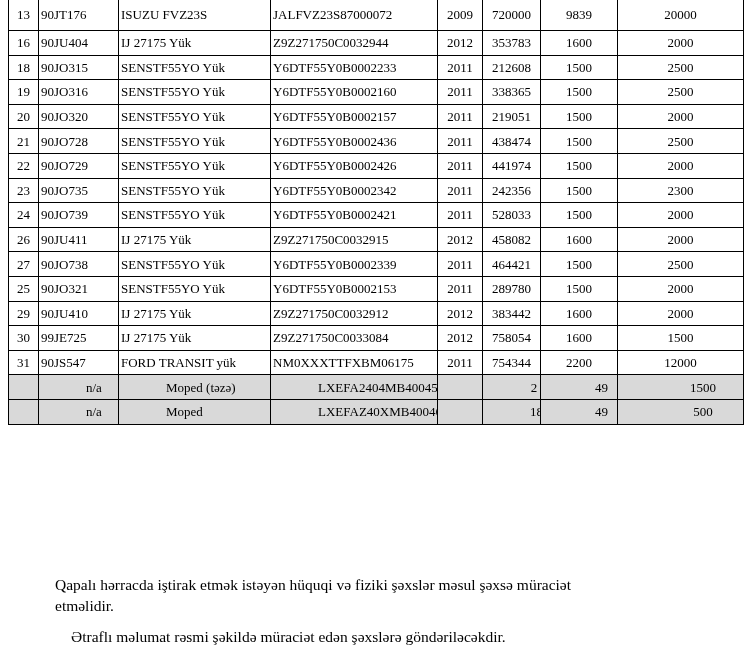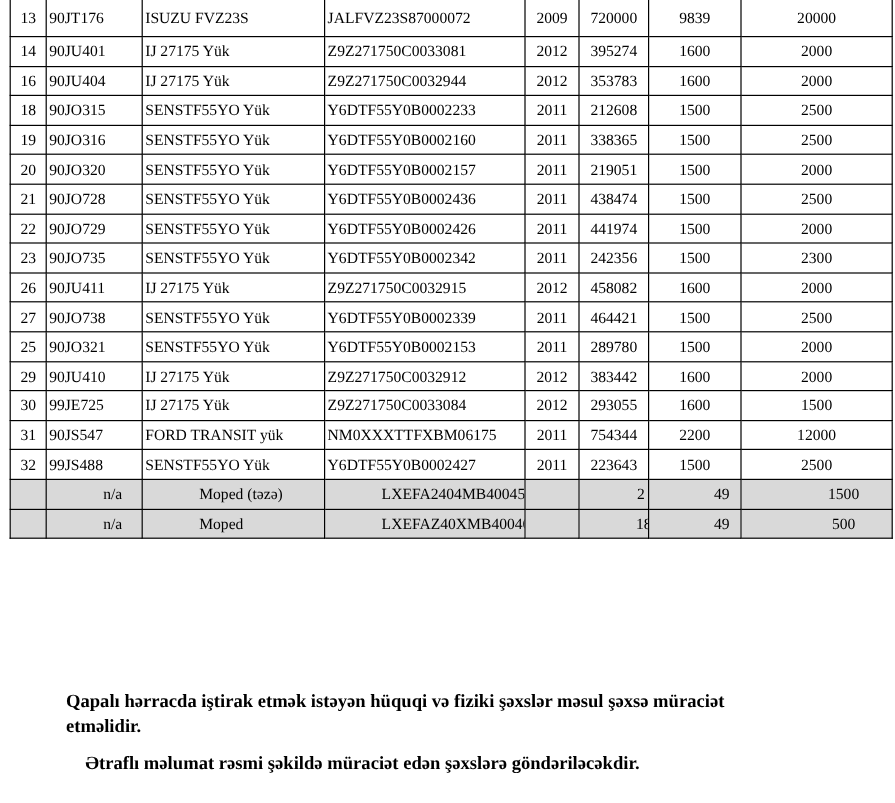--- a/index.html
+++ b/index.html
@@ -41,21 +41,21 @@
   td.col-year    { text-align: center; }
   td.col-mileage { text-align: center; }
   td.col-engine_cc { text-align: center; }
   td.col-price   { text-align: center; }
   tr.hl td { background: #d9d9d9; padding-left: 47px; }
 
   .footer-note {
     position: absolute;
     left: 55px;
     width: 650px;
-    font-weight: bold;
+    font-weight: normal;
     font-size: 15.5px;
     line-height: 21px;
   }
   .footer-note .ln { display: block; }
   #para1 { top: 574px; }
   #para2 { top: 626px; margin-left: 16px; }
 </style>
 </head>
 <body>
 
@@ -76,30 +76,20 @@
           <td class="col-no">13</td>
           <td class="col-plate">90JT176</td>
           <td class="col-model">ISUZU FVZ23S</td>
           <td class="col-vin">JALFVZ23S87000072</td>
           <td class="col-year">2009</td>
           <td class="col-mileage">720000</td>
           <td class="col-engine_cc">9839</td>
           <td class="col-price">20000</td>
         </tr>
         <tr>
-          <td class="col-no">14</td>
-          <td class="col-plate">90JU401</td>
-          <td class="col-model">IJ 27175 Yük</td>
-          <td class="col-vin">Z9Z271750C0033081</td>
-          <td class="col-year">2012</td>
-          <td class="col-mileage">395274</td>
-          <td class="col-engine_cc">1600</td>
-          <td class="col-price">2000</td>
-        </tr>
-        <tr>
           <td class="col-no">16</td>
           <td class="col-plate">90JU404</td>
           <td class="col-model">IJ 27175 Yük</td>
           <td class="col-vin">Z9Z271750C0032944</td>
           <td class="col-year">2012</td>
           <td class="col-mileage">353783</td>
           <td class="col-engine_cc">1600</td>
           <td class="col-price">2000</td>
         </tr>
         <tr>
@@ -156,20 +146,30 @@
           <td class="col-no">23</td>
           <td class="col-plate">90JO735</td>
           <td class="col-model">SENSTF55YO Yük</td>
           <td class="col-vin">Y6DTF55Y0B0002342</td>
           <td class="col-year">2011</td>
           <td class="col-mileage">242356</td>
           <td class="col-engine_cc">1500</td>
           <td class="col-price">2300</td>
         </tr>
         <tr>
+          <td class="col-no">24</td>
+          <td class="col-plate">90JO739</td>
+          <td class="col-model">SENSTF55YO Yük</td>
+          <td class="col-vin">Y6DTF55Y0B0002421</td>
+          <td class="col-year">2011</td>
+          <td class="col-mileage">528033</td>
+          <td class="col-engine_cc">1500</td>
+          <td class="col-price">2000</td>
+        </tr>
+        <tr>
           <td class="col-no">26</td>
           <td class="col-plate">90JU411</td>
           <td class="col-model">IJ 27175 Yük</td>
           <td class="col-vin">Z9Z271750C0032915</td>
           <td class="col-year">2012</td>
           <td class="col-mileage">458082</td>
           <td class="col-engine_cc">1600</td>
           <td class="col-price">2000</td>
         </tr>
         <tr>
@@ -201,43 +201,33 @@
           <td class="col-mileage">383442</td>
           <td class="col-engine_cc">1600</td>
           <td class="col-price">2000</td>
         </tr>
         <tr>
           <td class="col-no">30</td>
           <td class="col-plate">99JE725</td>
           <td class="col-model">IJ 27175 Yük</td>
           <td class="col-vin">Z9Z271750C0033084</td>
           <td class="col-year">2012</td>
-          <td class="col-mileage">293055</td>
+          <td class="col-mileage">758054</td>
           <td class="col-engine_cc">1600</td>
           <td class="col-price">1500</td>
         </tr>
         <tr>
           <td class="col-no">31</td>
           <td class="col-plate">90JS547</td>
           <td class="col-model">FORD TRANSIT yük</td>
           <td class="col-vin">NM0XXXTTFXBM06175</td>
           <td class="col-year">2011</td>
           <td class="col-mileage">754344</td>
           <td class="col-engine_cc">2200</td>
           <td class="col-price">12000</td>
-        </tr>
-        <tr>
-          <td class="col-no">32</td>
-          <td class="col-plate">99JS488</td>
-          <td class="col-model">SENSTF55YO Yük</td>
-          <td class="col-vin">Y6DTF55Y0B0002427</td>
-          <td class="col-year">2011</td>
-          <td class="col-mileage">223643</td>
-          <td class="col-engine_cc">1500</td>
-          <td class="col-price">2500</td>
         </tr>
         <tr class="hl">
           <td class="col-no">33</td>
           <td class="col-plate">n/a</td>
           <td class="col-model">Moped (təzə)</td>
           <td class="col-vin">LXEFA2404MB400459</td>
           <td class="col-year">2021</td>
           <td class="col-mileage">2</td>
           <td class="col-engine_cc">49</td>
           <td class="col-price">1500</td>

